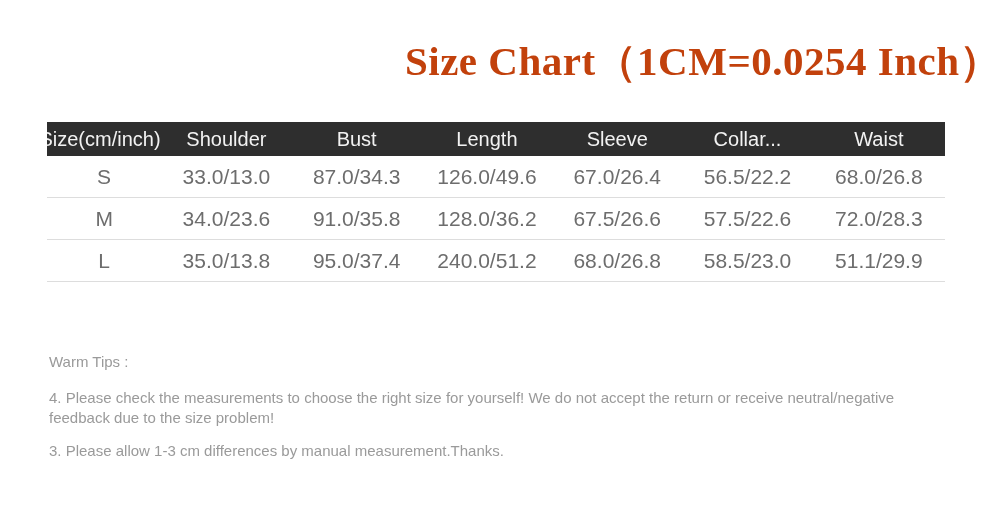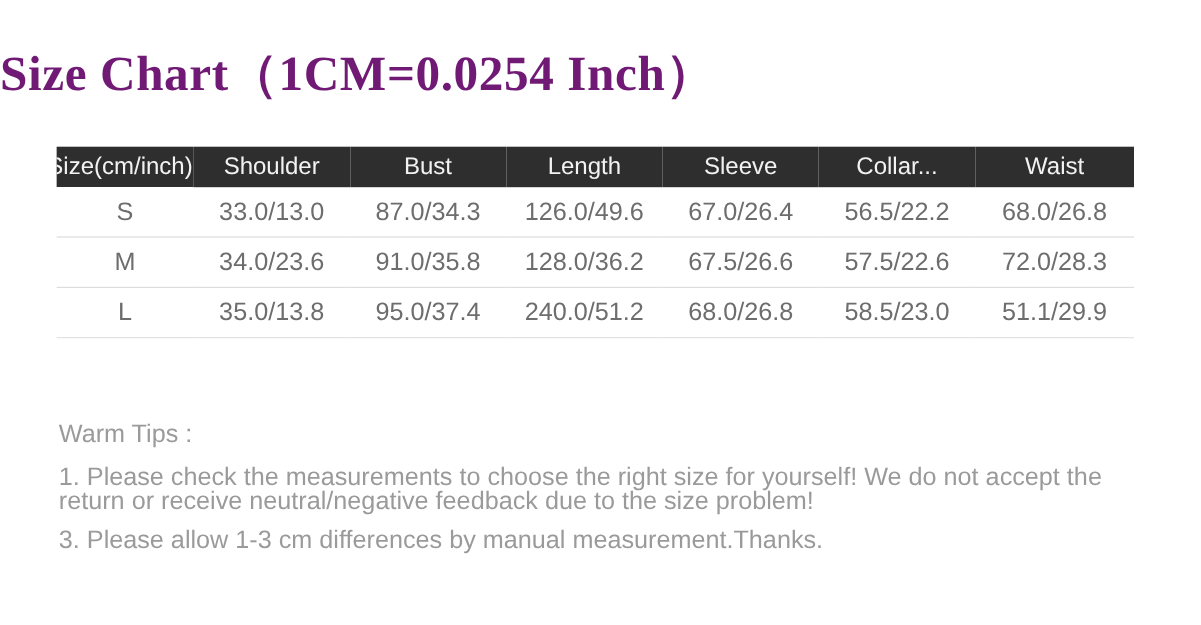--- a/index.html
+++ b/index.html
@@ -14,25 +14,25 @@
     font-family: "Liberation Sans", sans-serif;
     overflow: hidden;
   }
 
   
   .title {
     position: absolute;
     left: 0;
     top: 34px;
     width: 1001px;
-    text-align: left;
+    text-align: right;
     font-family: "Liberation Serif", serif;
     font-size: 41px;
     font-weight: 700;
-    color: #701a75;
+    color: #c2410c;
     letter-spacing: 0.5px;
     white-space: nowrap;
   }
 
   
   .table-wrap {
     position: absolute;
     left: 47px;
     top: 122px;
     width: 898px;
@@ -91,21 +91,21 @@
   col.c-data   { width: 130px; }
   col.c-data-last { width: 132px; }
 
   
   .tips {
     position: absolute;
     left: 49px;
     top: 352px;
     width: 910px;
     color: #9a9a9a;
-    font-size: 21px;
+    font-size: 15px;
     line-height: 20px;
   }
   .tips .tip-head {
     margin: 0 0 16px 0;
   }
   .tips .tip {
     margin: 0 0 13px 0;
   }
   .tips .tip:last-child {
     margin-bottom: 0;
@@ -167,15 +167,15 @@
         <td>68.0/26.8</td>
         <td>58.5/23.0</td>
         <td>51.1/29.9</td>
       </tr>
     </tbody>
   </table>
 </div>
 
 <div class="tips">
   <p class="tip-head">Warm Tips :</p>
-  <p class="tip">1. Please check the measurements to choose the right size for yourself! We do not accept the return or receive neutral/negative feedback due to the size problem!</p>
+  <p class="tip">4. Please check the measurements to choose the right size for yourself! We do not accept the return or receive neutral/negative feedback due to the size problem!</p>
   <p class="tip">3. Please allow 1-3 cm differences by manual measurement.Thanks.</p>
 </div>
 
 </body></html>

